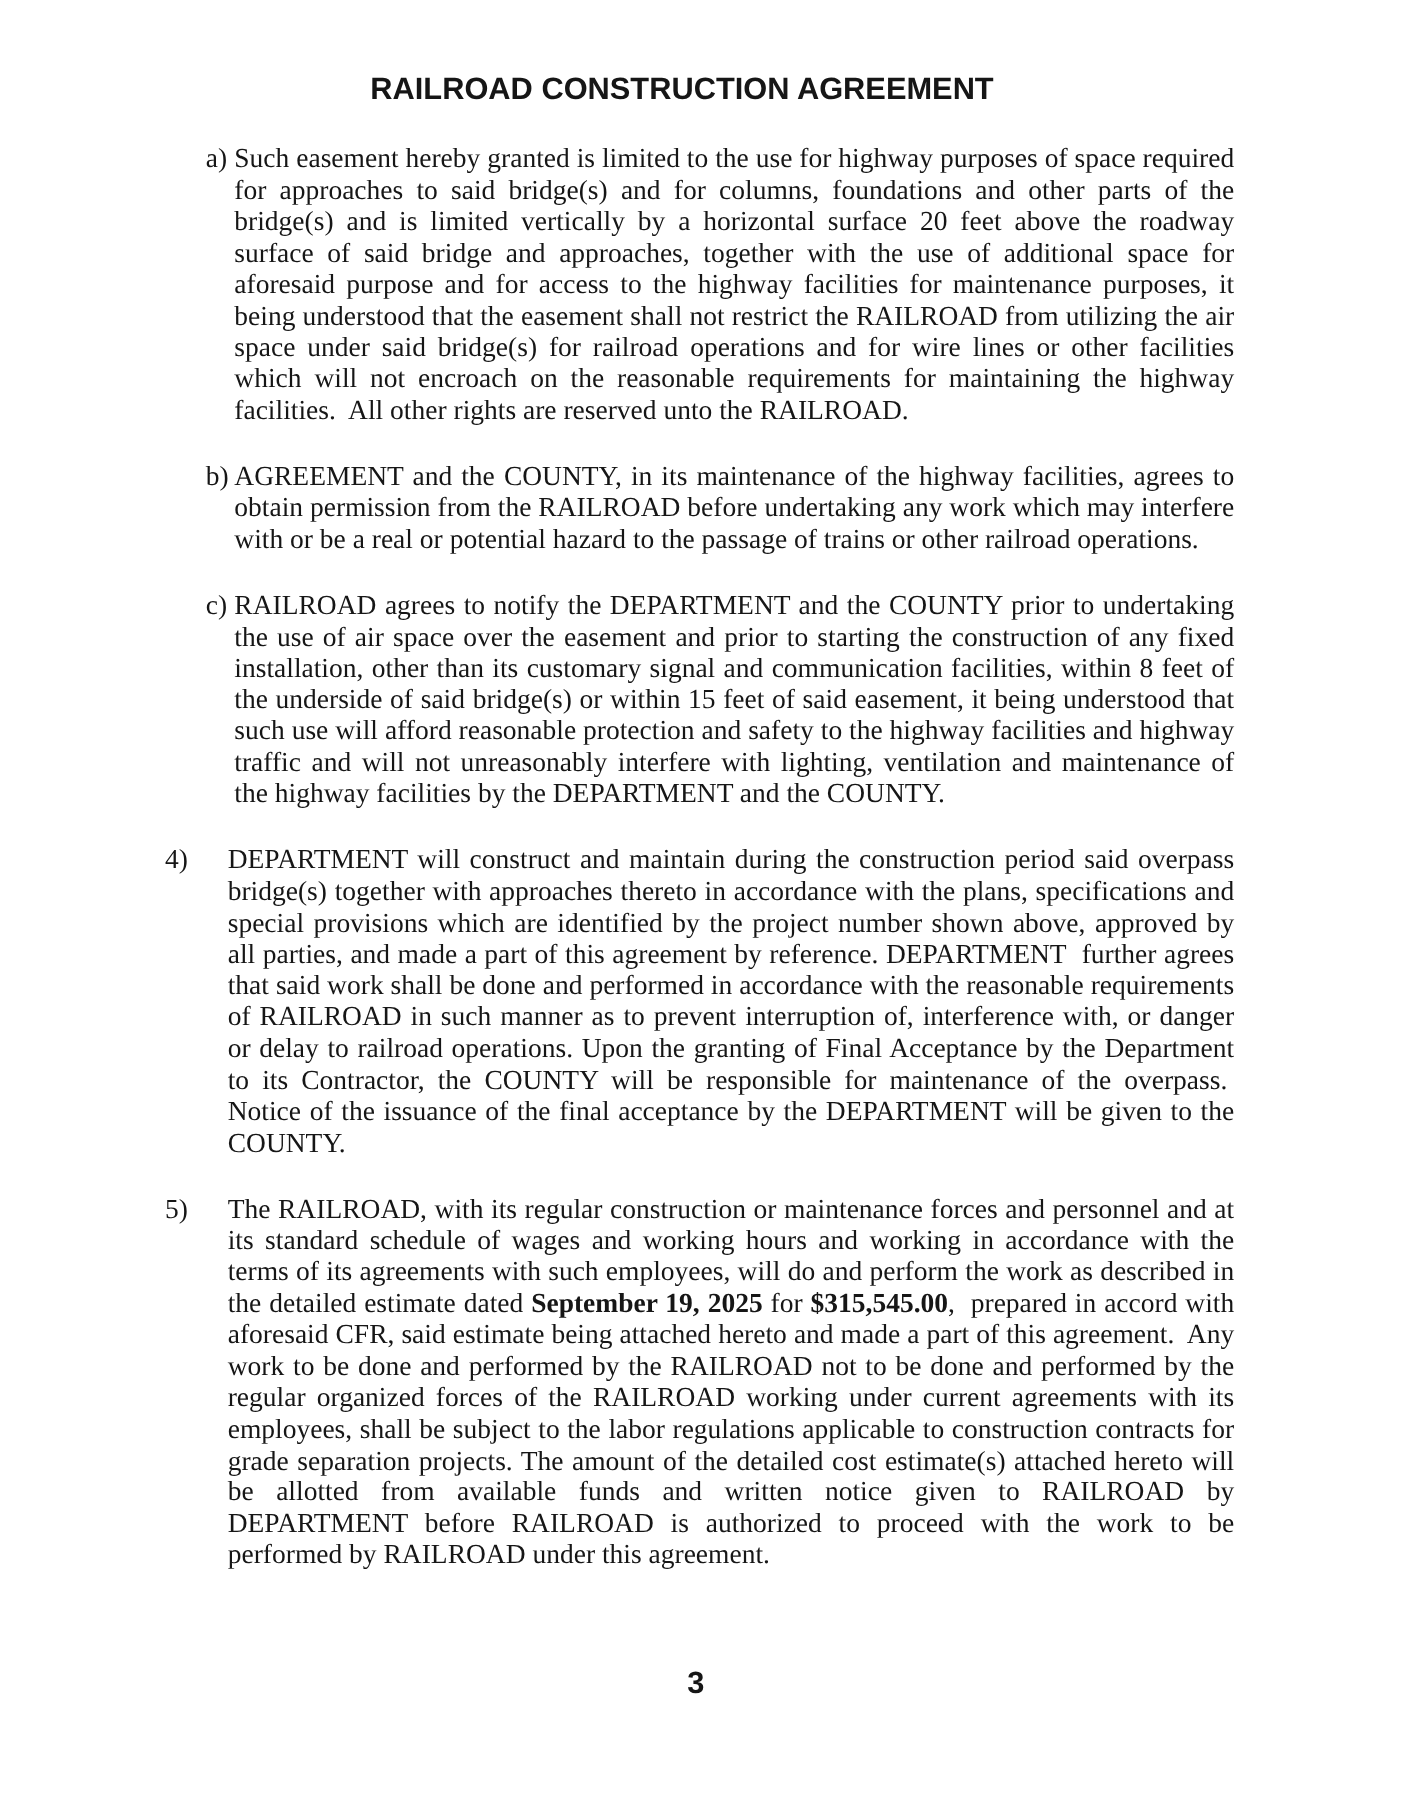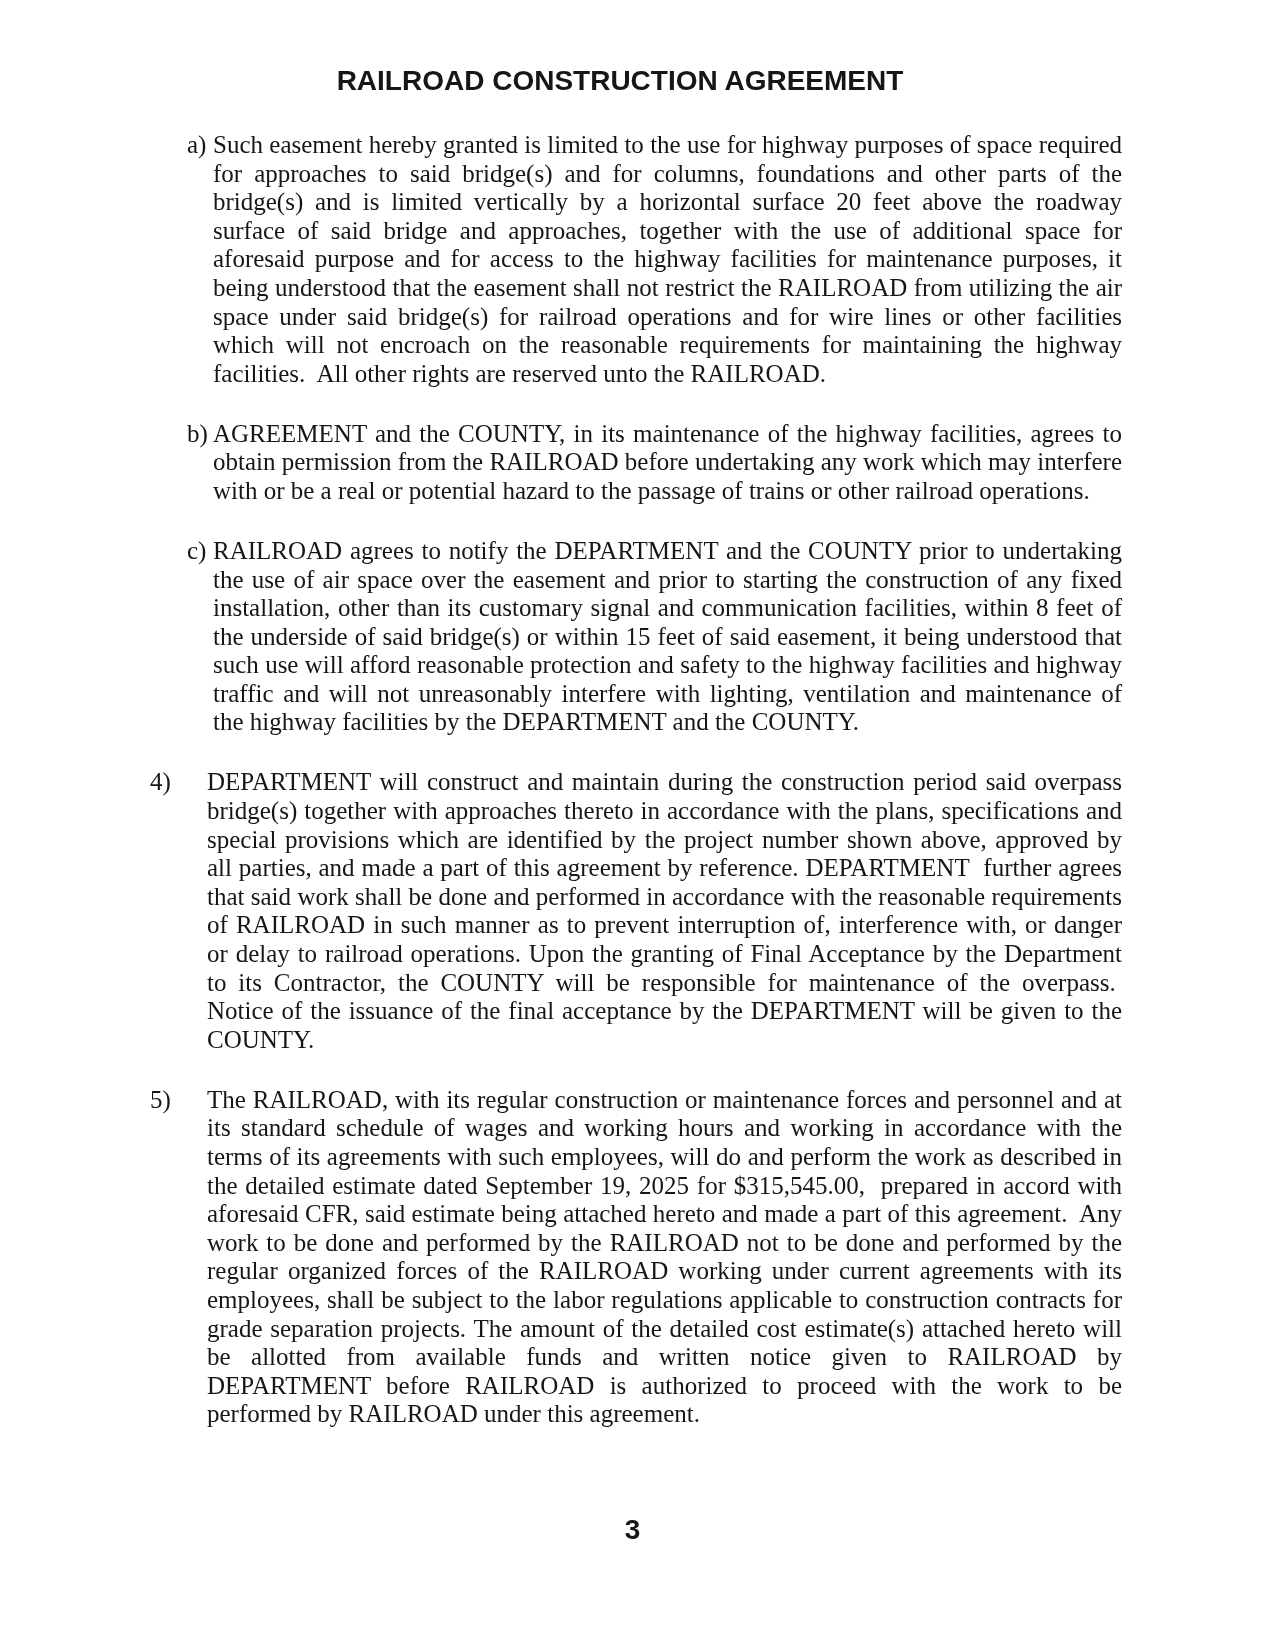--- a/index.html
+++ b/index.html
@@ -43,21 +43,21 @@
     margin: 0 0 31.4px 0;
   }
   .para.letter { padding-left: 63px; }
   .para.number { padding-left: 57px; }
   .para .marker {
     position: absolute;
     top: 0;
   }
   .para.letter .marker { left: 37px; }
   .para.number .marker { left: 0; }
-  .bold { font-weight: 400; }
+  .bold { font-weight: 700; }
   .page-number {
     position: absolute;
     left: 150px;
     top: 1513px;
     width: 965px;
     text-align: center;
     font-family: "Liberation Sans", sans-serif;
     font-size: 28px;
     font-weight: 700;
     line-height: 33px;

